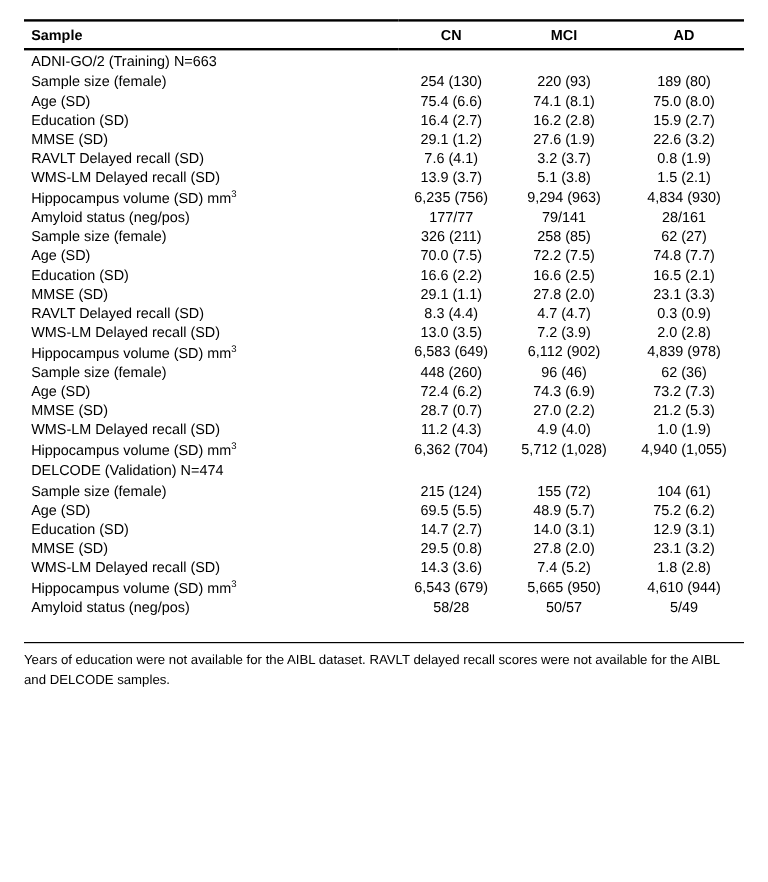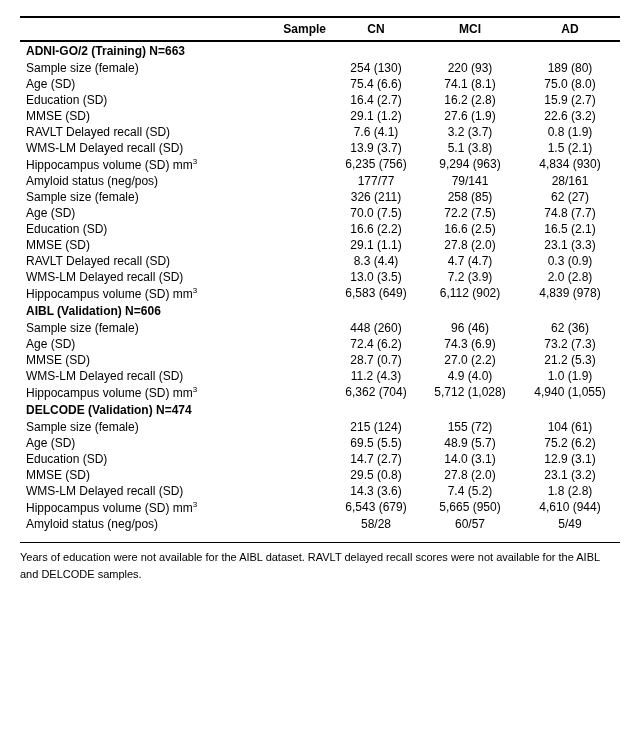--- a/index.html
+++ b/index.html
@@ -20,34 +20,33 @@
       padding: 2px 6px;
       text-align: left;
       vertical-align: top;
     }
     th {
       font-weight: bold;
       border-bottom: 2px solid #000;
       border-top: 2px solid #000;
       padding-bottom: 4px;
       padding-top: 4px;
-      text-align: right;
     }
     td:not(:first-child), th:not(:first-child) {
       text-align: center;
     }
     td:first-child {
       width: 52%;
     }
     .section-header td {
-      font-weight: bold;
+      font-weight: normal;
       padding-bottom: 2px;
     }
     .footer-note {
-      margin-top: 10px;
+      margin-top: 21px;
       font-size: 11px;
       color: #000;
       line-height: 1.5;
       border-top: 1px solid #000;
       padding-top: 6px;
     }
     .data-row td {
       padding-top: 1px;
       padding-bottom: 1px;
     }
@@ -154,23 +153,20 @@
         <td>13.0 (3.5)</td>
         <td>7.2 (3.9)</td>
         <td>2.0 (2.8)</td>
       </tr>
       <tr class="data-row">
         <td>Hippocampus volume (SD) mm<sup>3</sup></td>
         <td>6,583 (649)</td>
         <td>6,112 (902)</td>
         <td>4,839 (978)</td>
       </tr>
-      <tr class="section-header">
-        <td colspan="4">AIBL (Validation) N=606</td>
-      </tr>
       <tr class="data-row">
         <td>Sample size (female)</td>
         <td>448 (260)</td>
         <td>96 (46)</td>
         <td>62 (36)</td>
       </tr>
       <tr class="data-row">
         <td>Age (SD)</td>
         <td>72.4 (6.2)</td>
         <td>74.3 (6.9)</td>
@@ -229,19 +225,19 @@
       </tr>
       <tr class="data-row">
         <td>Hippocampus volume (SD) mm<sup>3</sup></td>
         <td>6,543 (679)</td>
         <td>5,665 (950)</td>
         <td>4,610 (944)</td>
       </tr>
       <tr class="data-row">
         <td>Amyloid status (neg/pos)</td>
         <td>58/28</td>
-        <td>60/57</td>
+        <td>50/57</td>
         <td>5/49</td>
       </tr>
     </tbody>
 </table>
 
 <div class="footer-note">Years of education were not available for the AIBL dataset. RAVLT delayed recall scores were not available for the AIBL and DELCODE samples.</div>
 
 </body></html>

